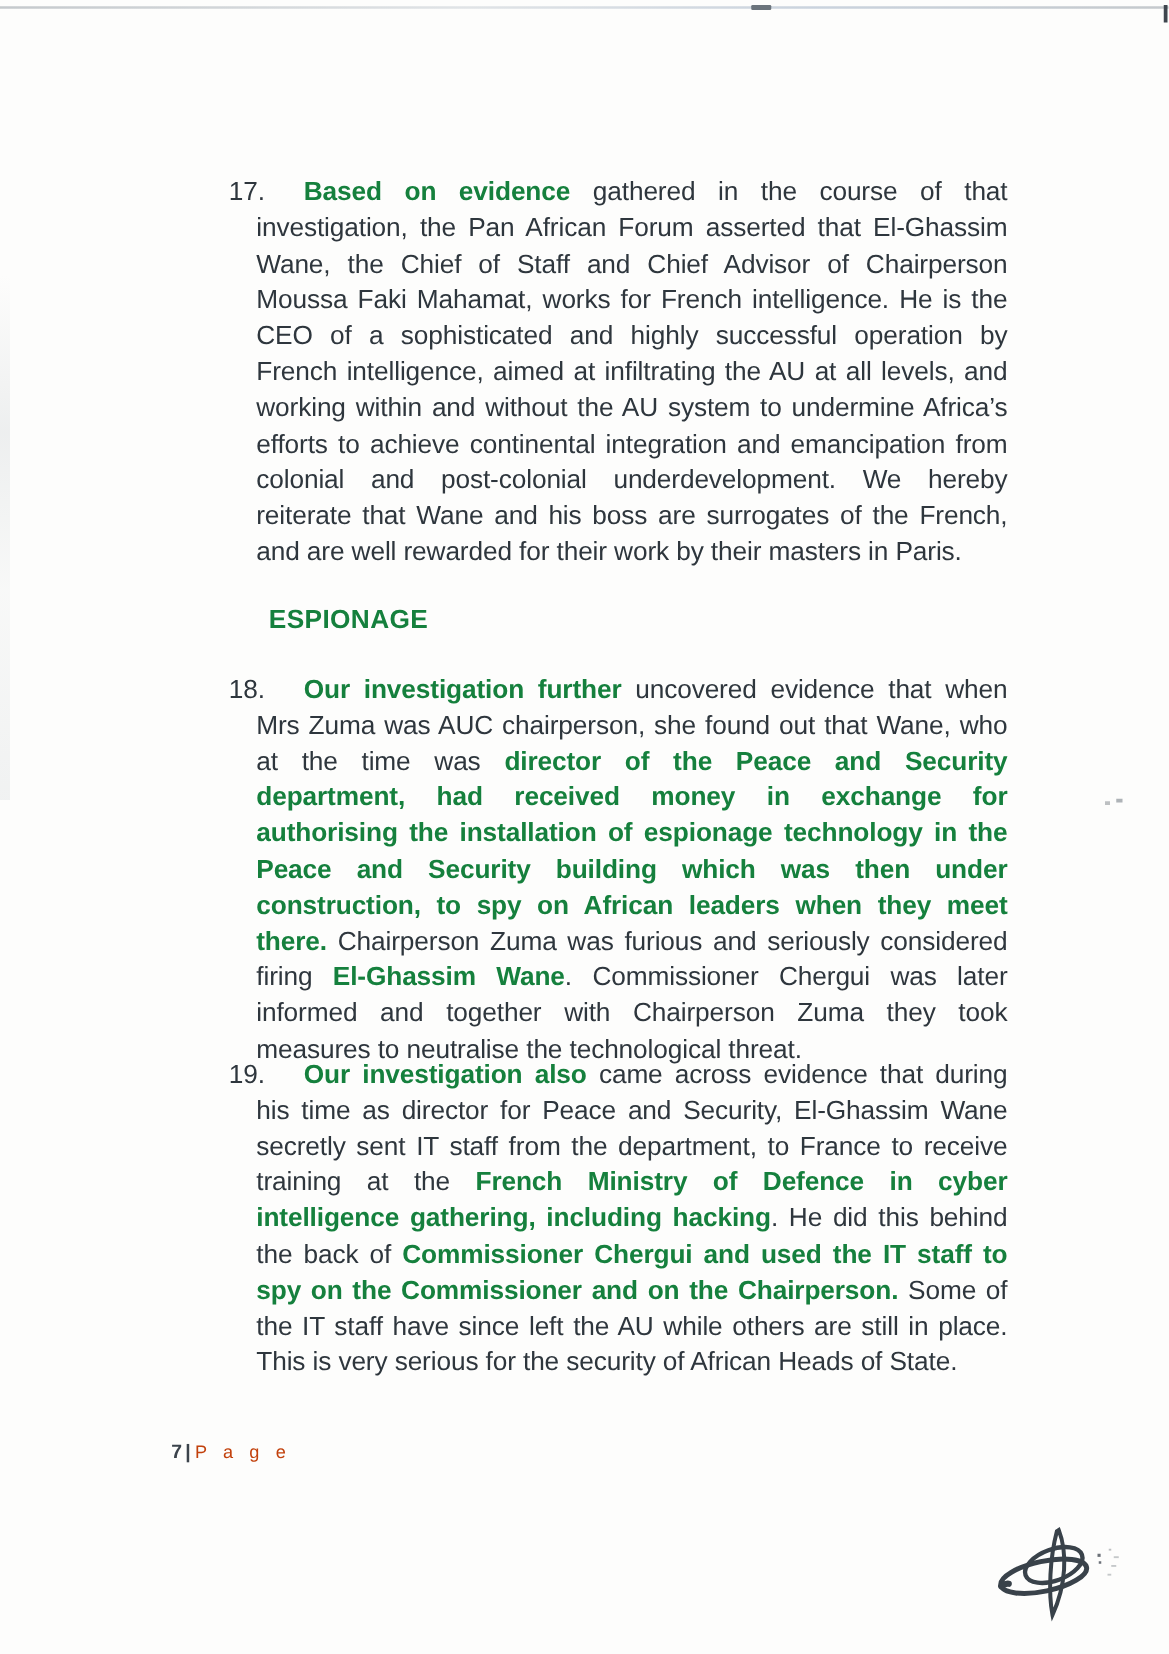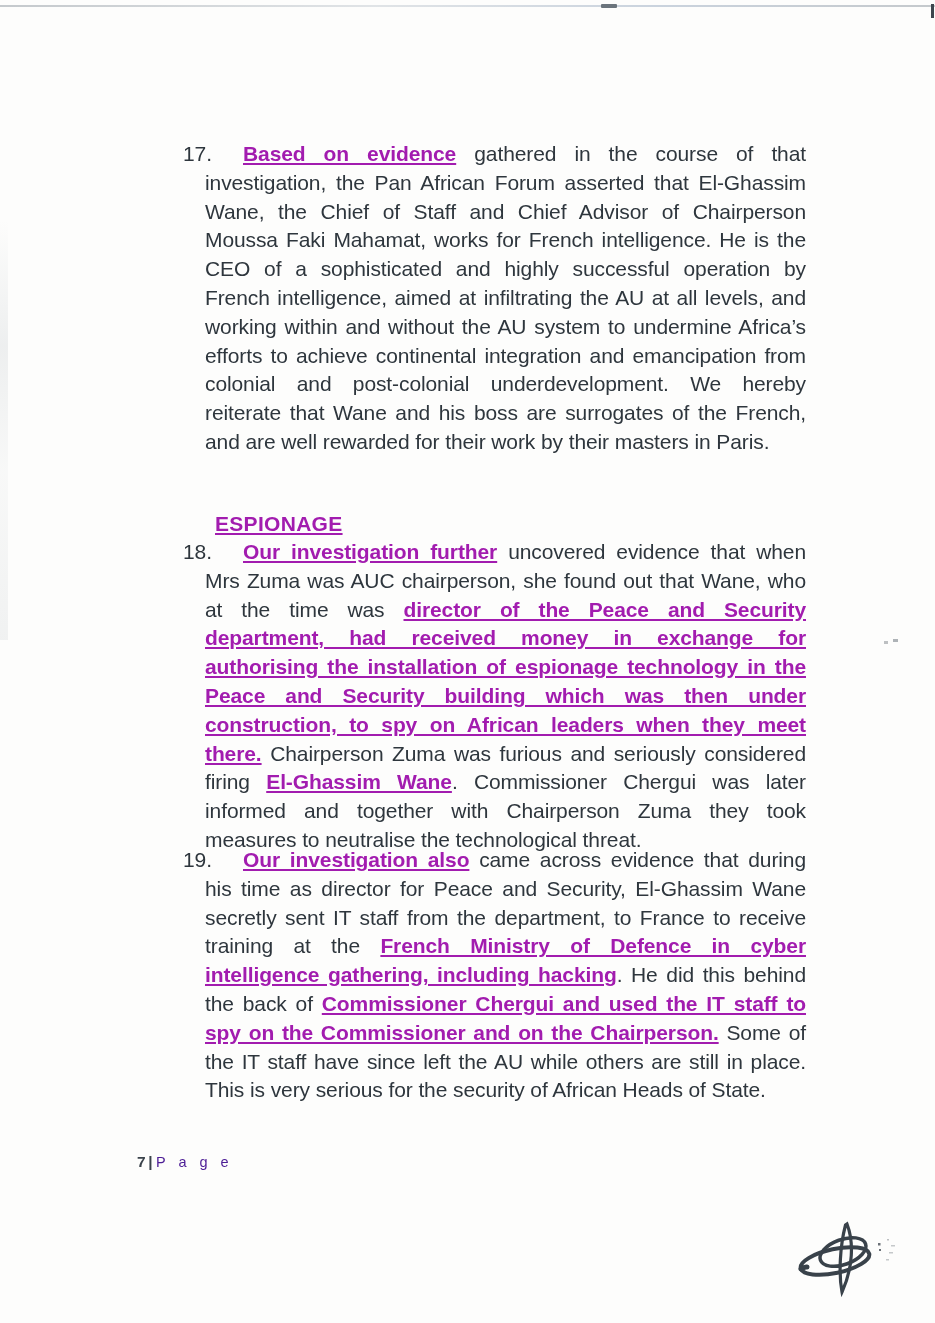--- a/index.html
+++ b/index.html
@@ -74,49 +74,48 @@
     text-indent: 38px;
   }
   .para .num {
     position: absolute;
     left: -22px;
     top: 0;
     text-indent: 0;
   }
   .para b, .section-heading {
     font-weight: bold;
-    color: #a21caf;
-    text-decoration: underline;
+    color: #15803d;
   }
   #para-17 { top: 140px; }
   .section-heading {
     position: absolute;
     left: 215px;
-    top: 512px;
+    top: 484px;
     font-size: 21px;
     letter-spacing: 0.3px;
   }
   #para-18 { top: 538px; }
   #para-19 { top: 846px; }
   
   .footer {
     position: absolute;
     left: 137px;
     top: 1153px;
     font-size: 15.5px;
     letter-spacing: 0.5px;
   }
   .footer .page-num,
   .footer .separator {
     font-weight: bold;
     color: #3b434b;
   }
   .footer .separator { margin: 0 3px 0 2px; }
   .footer .page-label {
-    color: #4c1d95;
+    color: #c2410c;
     letter-spacing: 4.5px;
     font-size: 14.5px;
   }
   
   .signature {
     position: absolute;
     left: 790px;
     top: 1208px;
     width: 115px;
     height: 105px;

